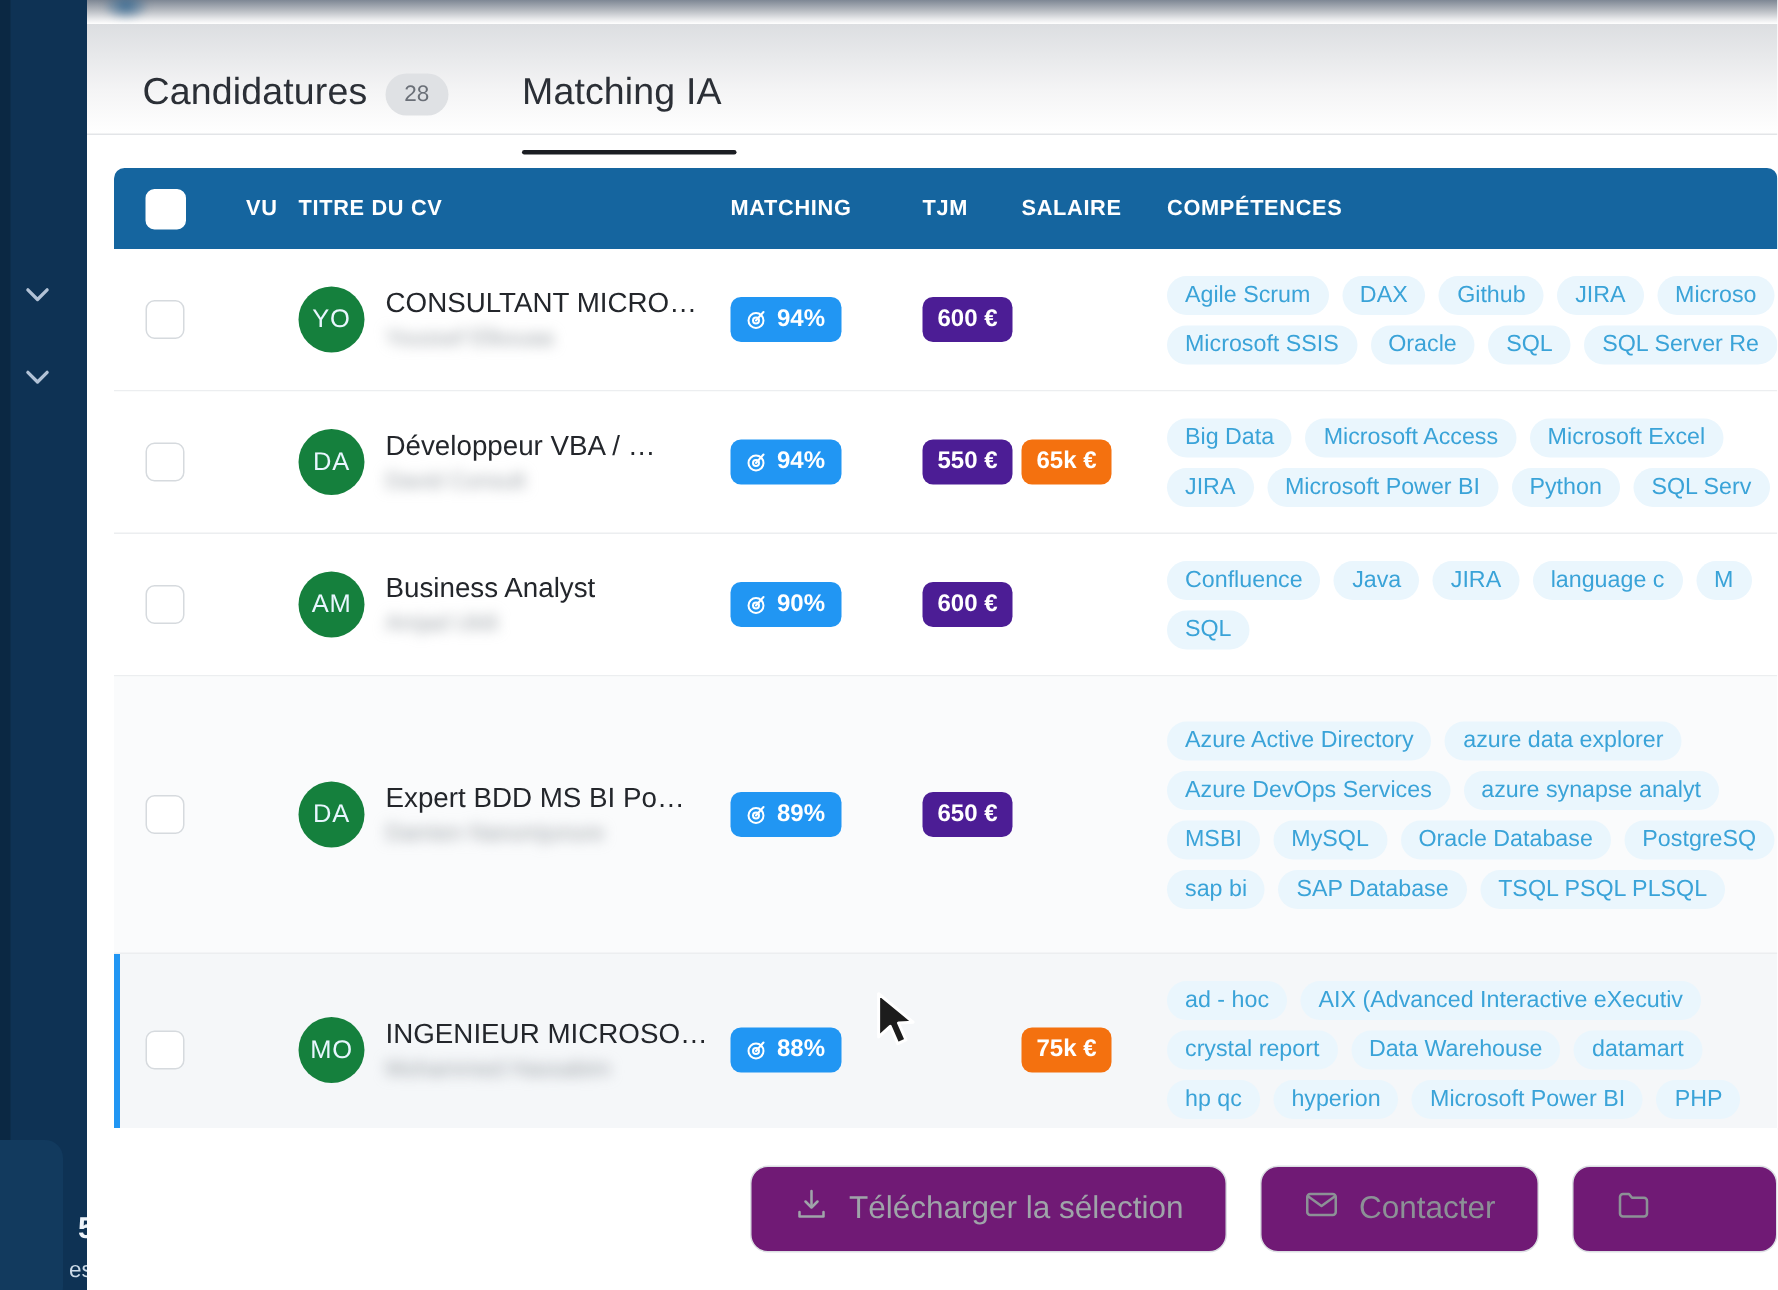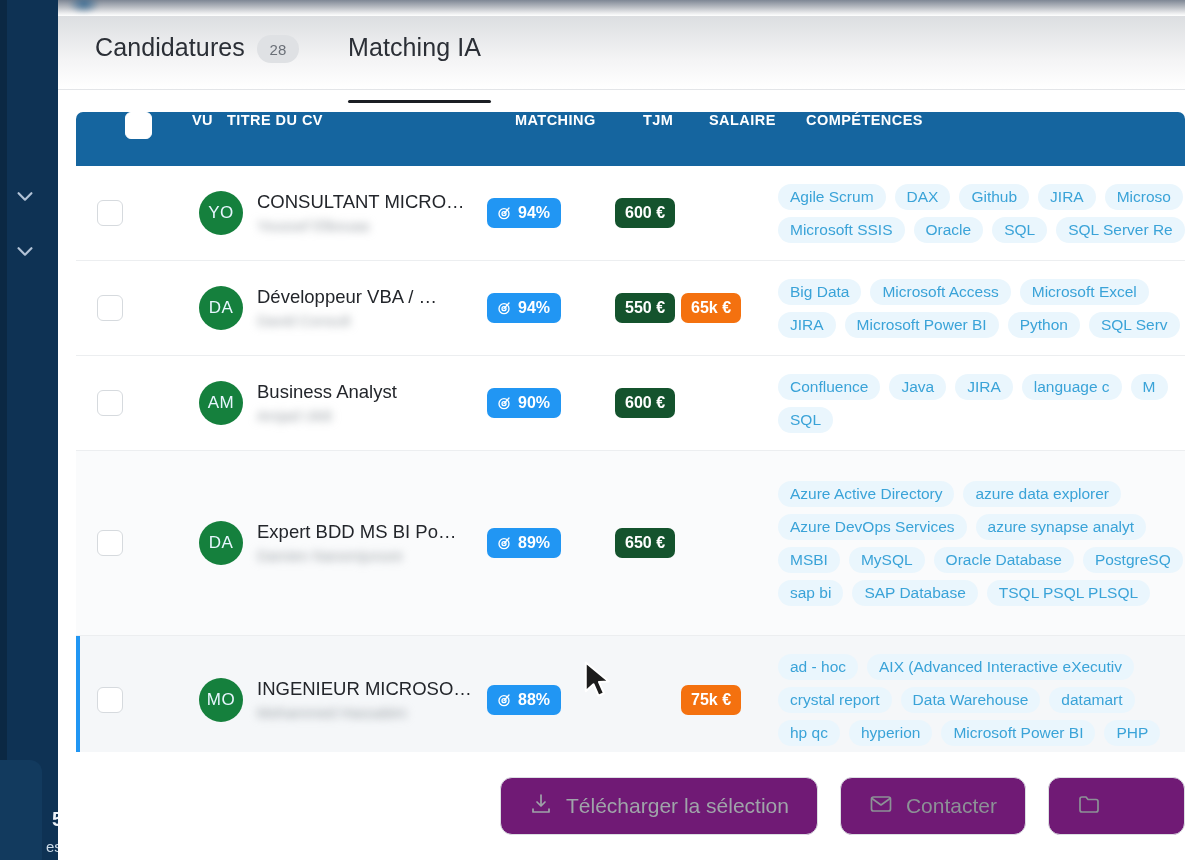--- a/index.html
+++ b/index.html
@@ -56,21 +56,21 @@
   }
 
   
   .tabs {
     position: absolute; left: 0; top: 16px; width: 1127px; height: 74px;
     border-bottom: 1px solid #e3e5e8;
     background: linear-gradient(180deg,#dcdee1 0%, #f4f4f5 60%, #ffffff 100%);
   }
   .tab {
     position: absolute; top: 16px; height: 58px;
-    display: flex; align-items: flex-start; gap: 12px;
+    display: flex; align-items: center; gap: 12px;
     cursor: pointer;
   }
   .tab-candidatures { left: 37px; }
   .tab-matching { left: 290px; }
   .tab-label {
     font-size: 25px; color: #2b2f36; font-weight: 400; letter-spacing: .1px;
     line-height: 30px;
   }
   .tab-count {
     display: inline-flex; align-items: center; justify-content: center;
@@ -82,24 +82,23 @@
     position: absolute; left: 290px; top: 84px; width: 143px; height: 3px;
     background: #1b1e23; border-radius: 2px;
   }
 
   
   .table-wrap {
     position: absolute; left: 18px; top: 112px; width: 1109px; height: 640px;
     overflow: hidden;
   }
   .thead {
-    display: flex; align-items: flex-start;
+    display: flex; align-items: center;
     height: 54px; background: #15659f; color: #ffffff;
     border-radius: 7px 7px 0 0;
-    padding-left: 28px;
   }
   .th {
     font-size: 14.5px; font-weight: 700; letter-spacing: .45px;
     white-space: nowrap;
   }
   .col-check  { width: 88px; padding-left: 21px; flex: none; }
   .col-vu     { width: 35px; flex: none; }
   .col-title  { width: 288px; flex: none; }
   .col-match  { width: 128px; flex: none; }
   .col-tjm    { width: 66px; flex: none; }
@@ -149,21 +148,21 @@
     user-select: none;
   }
 
   .badge {
     display: inline-flex; align-items: center; gap: 6px;
     border-radius: 7px; font-weight: 700; color: #fff;
     white-space: nowrap;
   }
   .badge-match { background: #2196f3; font-size: 16px; padding: 6px 11px 6px 9px; }
   .badge-match svg { width: 16px; height: 16px; flex: none; }
-  .badge-tjm { background: #14532d; font-size: 16px; padding: 6px 10px; }
+  .badge-tjm { background: #4c1d95; font-size: 16px; padding: 6px 10px; }
   .badge-sal { background: #f4710f; font-size: 16px; padding: 6px 10px; }
 
   .skills { display: flex; flex-wrap: wrap; gap: 7px 9px; padding: 6px 0; }
   .skill {
     background: #eaf6fd; color: #3aa3d8; border-radius: 13px;
     font-size: 15.5px; padding: 4px 12px; white-space: nowrap;
   }
 
   
   .footer {

